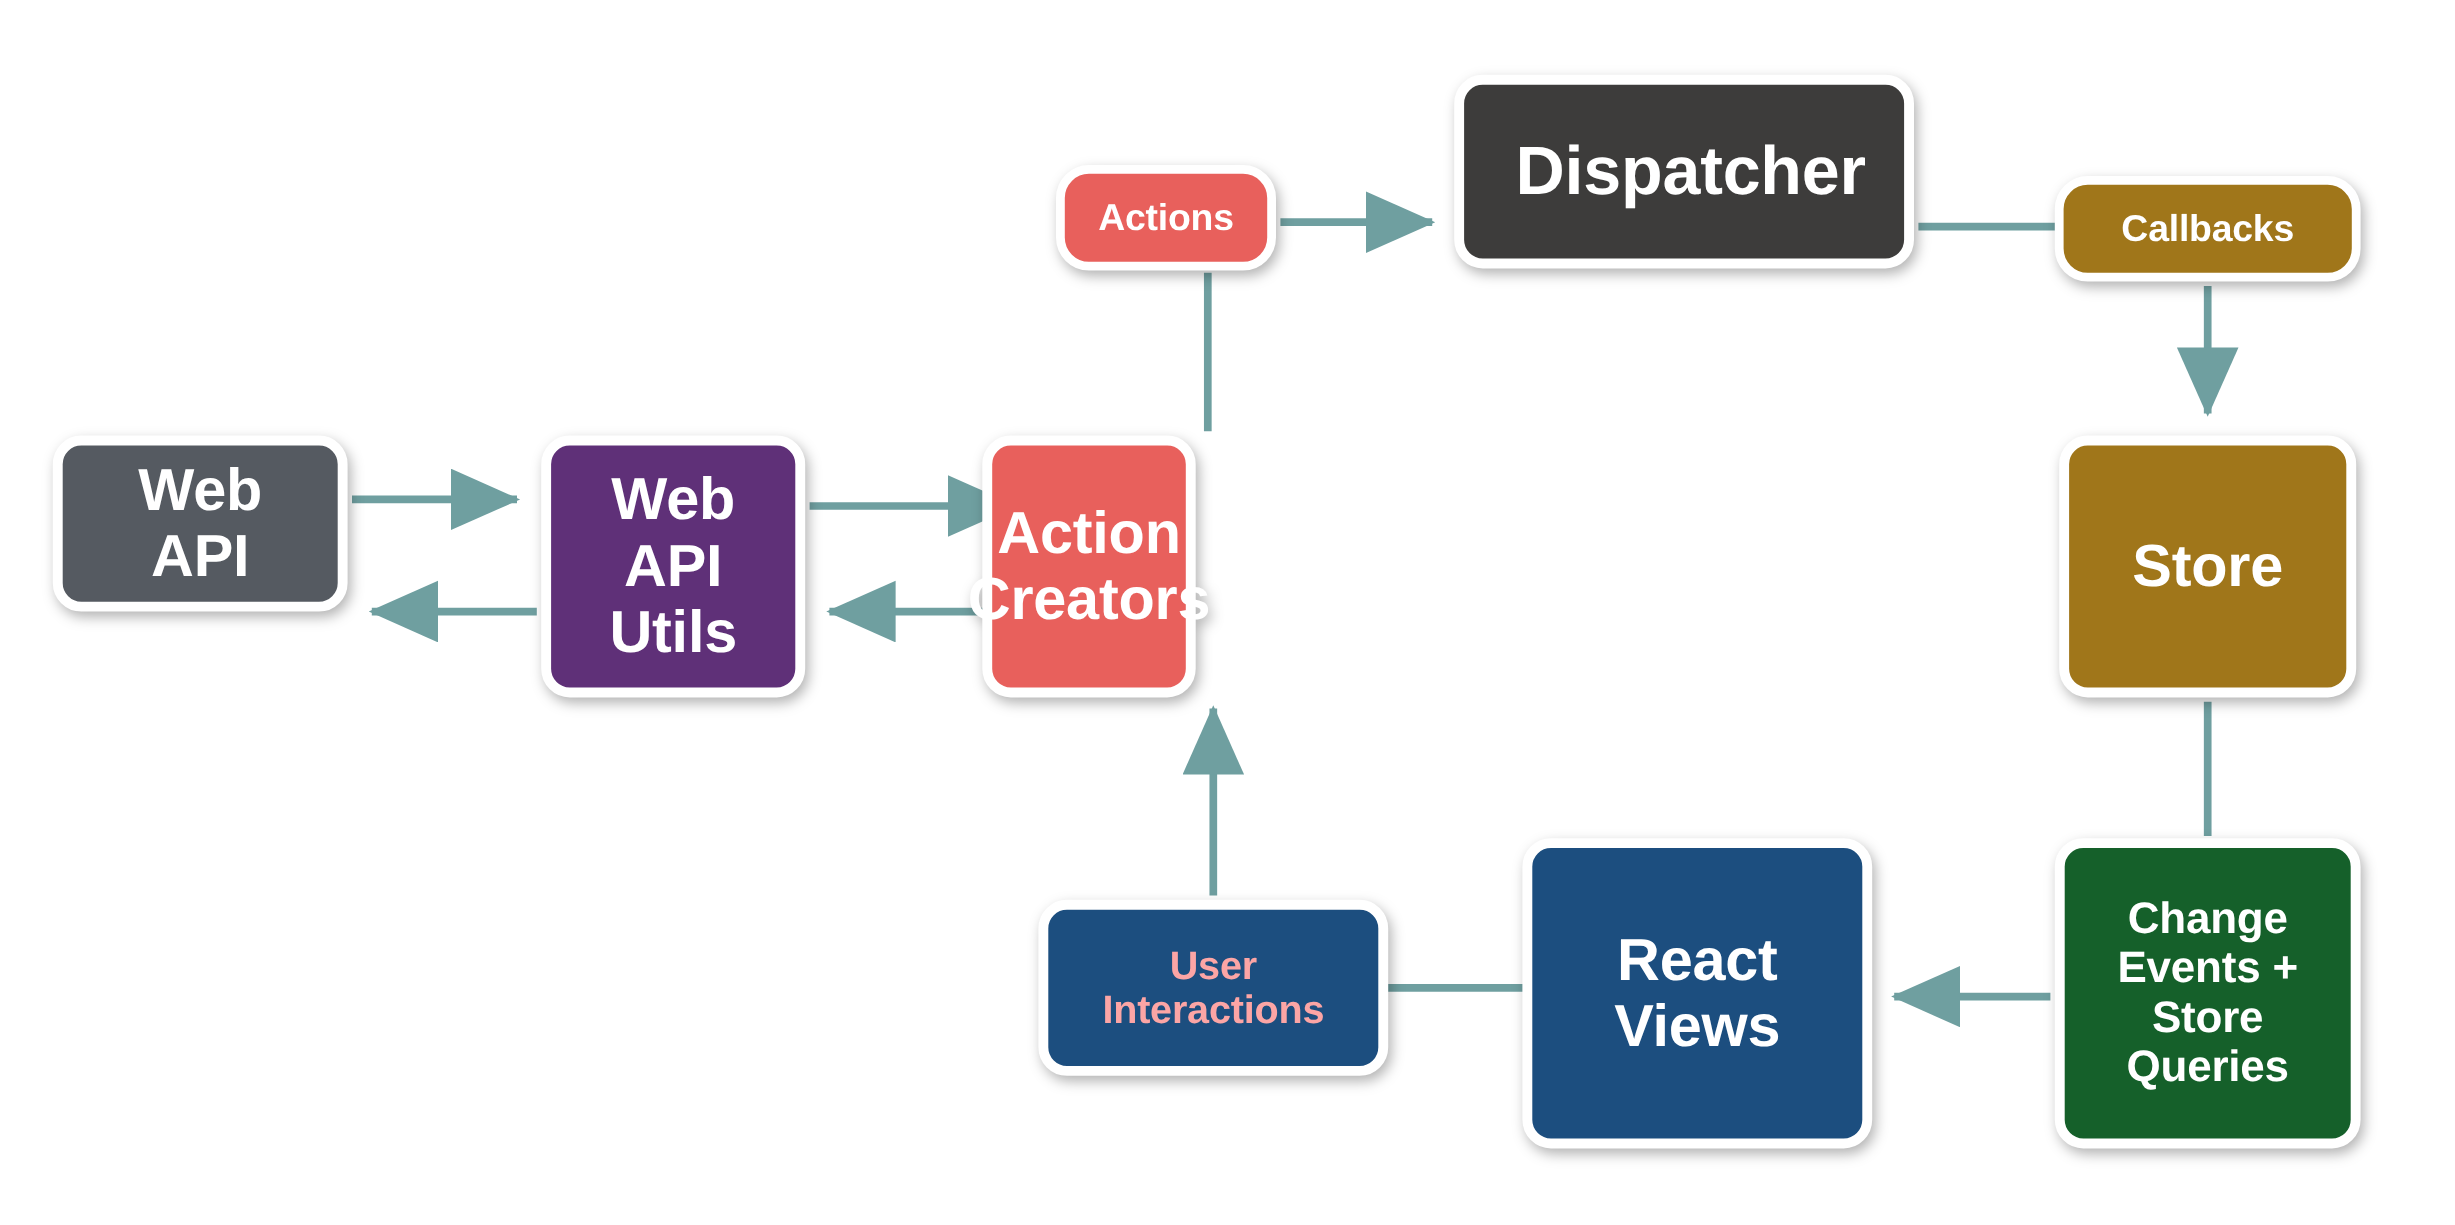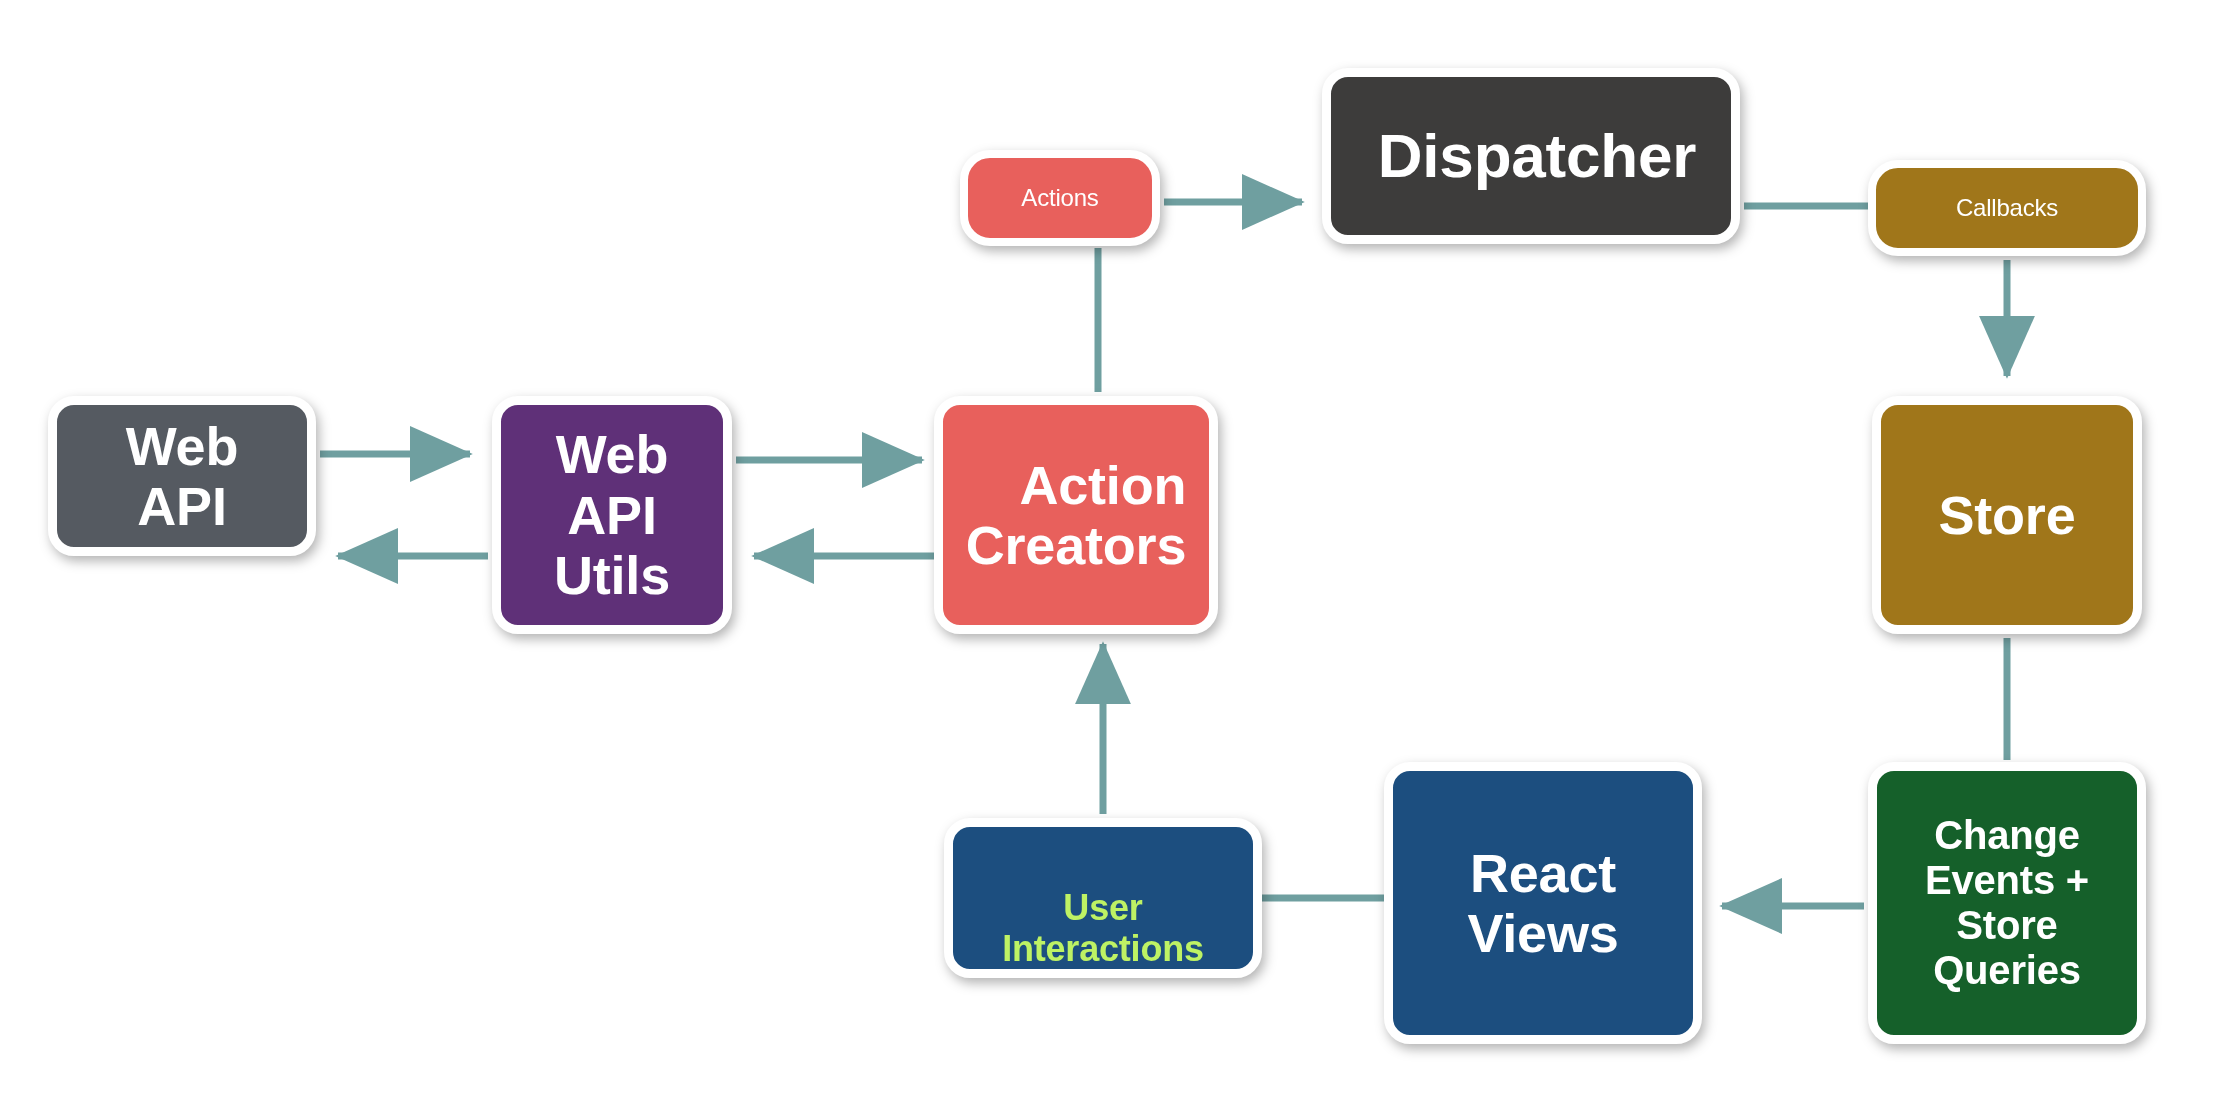--- a/index.html
+++ b/index.html
@@ -42,28 +42,28 @@
     -webkit-font-smoothing: antialiased;
   }
   .node .label {
     display: block;
     padding: 0 6px;
     white-space: pre-line;
   }
   
   .big    { font-size: 54px; font-weight: bold; }
   .huge   { font-size: 62px; font-weight: bold; }
-  .pill   { font-size: 24px; font-weight: normal; border-radius: 30px; border-width: 8px; }
+  .pill   { font-size: 34px; font-weight: bold; border-radius: 30px; border-width: 8px; }
   .small  { font-size: 36px; font-weight: bold; }
   .multi  { font-size: 40px; font-weight: bold; }
 
   
   #node-web-api           { left: 48px;   top: 396px;  width: 268px; height: 160px; }
   #node-web-api-utils     { left: 492px;  top: 396px;  width: 240px; height: 238px; }
-  #node-action-creators   { left: 934px;  top: 396px;  width: 284px; height: 238px; text-align: right; }
+  #node-action-creators   { left: 893px;  top: 396px;  width: 194px; height: 238px; }
   #node-actions           { left: 960px;  top: 150px;  width: 200px; height: 96px;  }
   #node-dispatcher        { left: 1322px; top: 68px;   width: 418px; height: 176px; padding-left: 12px; }
   #node-callbacks         { left: 1868px; top: 160px;  width: 278px; height: 96px;  }
   #node-store             { left: 1872px; top: 396px;  width: 270px; height: 238px; }
   #node-change-events     { left: 1868px; top: 762px;  width: 278px; height: 282px; }
   #node-react-views       { left: 1384px; top: 762px;  width: 318px; height: 282px; }
   #node-user-interactions { left: 944px;  top: 818px;  width: 318px; height: 160px; }
 </style>
 </head>
 <body>
@@ -142,18 +142,18 @@
 Events +
 Store
 Queries</span>
   </div>
 
   <div class="node big" id="node-react-views" style="background: rgb(28, 78, 127); border-color: rgb(255, 255, 255); color: rgb(255, 255, 255);">
     <span class="label">React
 Views</span>
   </div>
 
-  <div class="node small" id="node-user-interactions" style="background: rgb(28, 78, 127); border-color: rgb(255, 255, 255); color: #bef264; align-items: flex-end;">
+  <div class="node small" id="node-user-interactions" style="background: rgb(28, 78, 127); border-color: rgb(255, 255, 255); color: #fca5a5;">
     <span class="label">User
 Interactions</span>
   </div>
 
 </div>
 
 </body></html>

